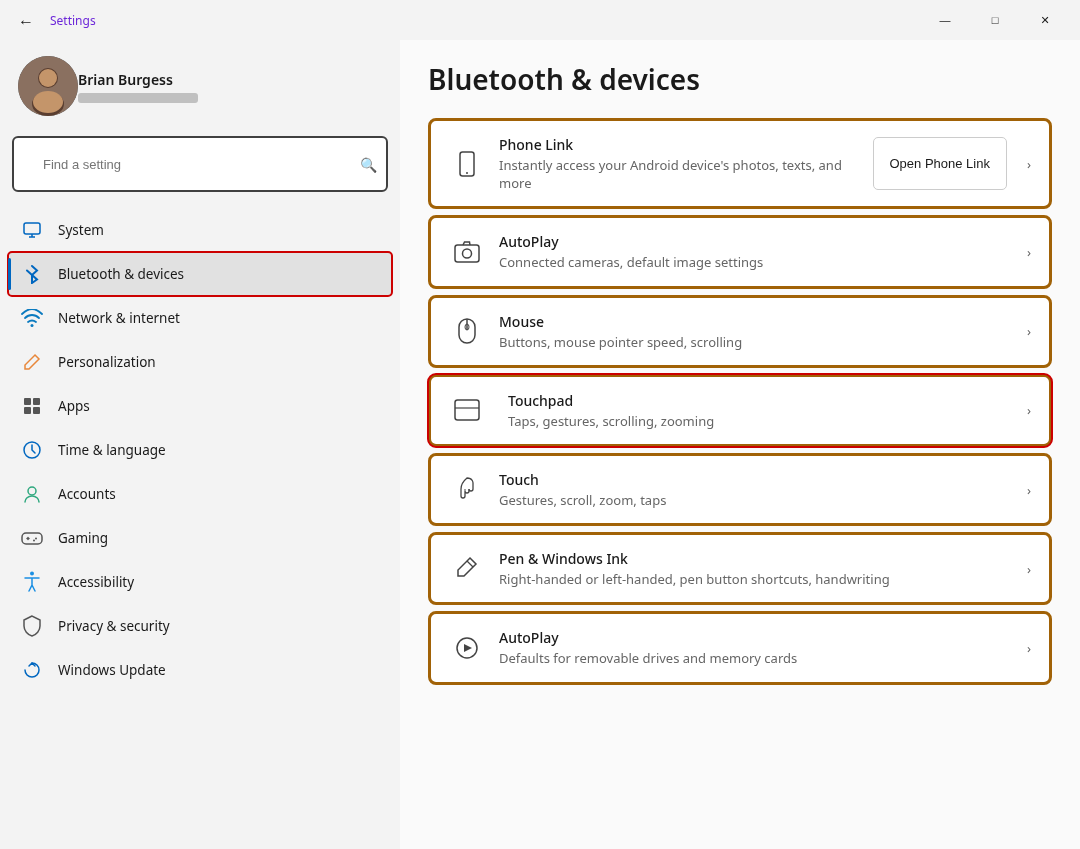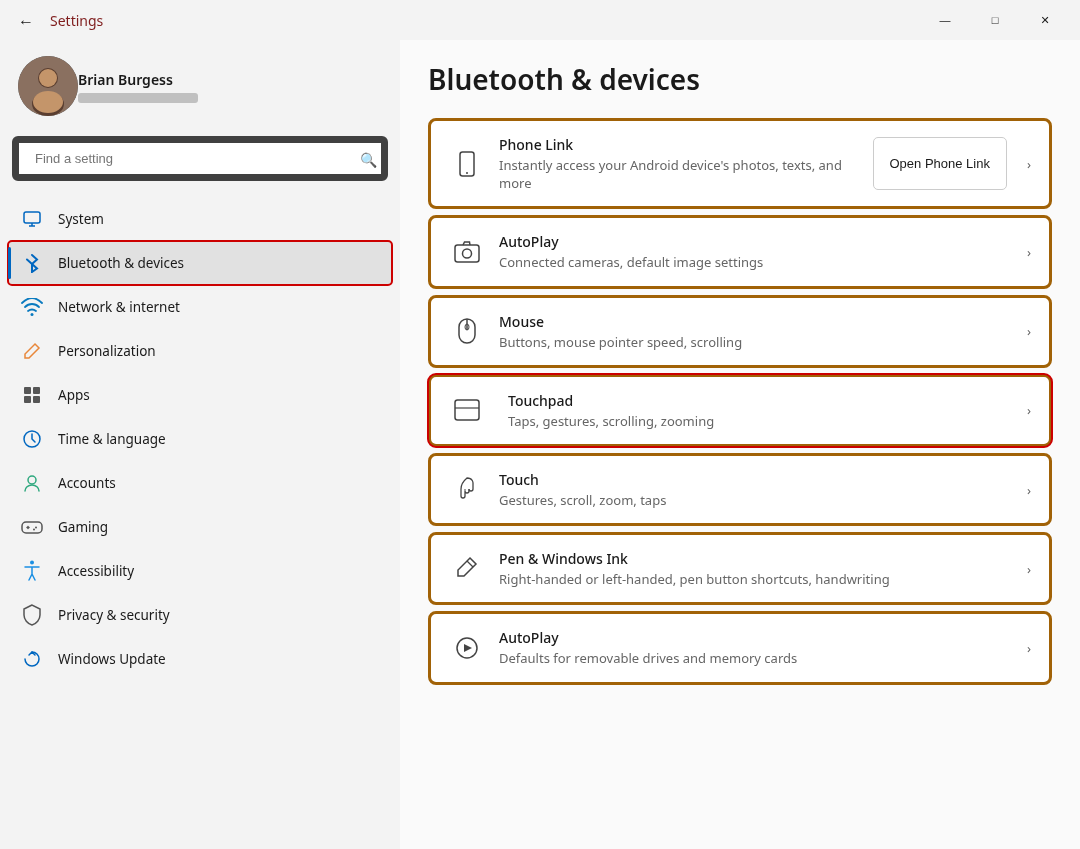--- a/index.html
+++ b/index.html
@@ -22,22 +22,22 @@
       justify-content: space-between;
       padding: 0 12px;
       flex-shrink: 0;
     }
     .title-bar-left {
       display: flex;
       align-items: center;
       gap: 10px;
     }
     .title-bar-title {
-      font-size: 14px;
-      color: #7f1d1d;
+      font-size: 12px;
+      color: #6d28d9;
     }
     .title-bar-back {
       width: 28px;
       height: 28px;
       border-radius: 4px;
       border: none;
       background: transparent;
       cursor: pointer;
       display: flex;
       align-items: center;
@@ -117,24 +117,24 @@
       border-radius: 3px;
     }
 
     
     .search-box {
       margin: 0 4px 16px 4px;
       position: relative;
     }
     .search-input {
       width: 100%;
-      height: 45px;
-      border: 7px solid #404040;
+      height: 56px;
+      border: 2px solid #404040;
       border-radius: 6px;
-      padding: 0 36px 0 16px;
+      padding: 0 36px 0 29px;
       font-size: 13px;
       background: white;
       color: #888;
       outline: none;
     }
     .search-icon-wrap {
       position: absolute;
       right: 10px;
       top: 50%;
       transform: translateY(-50%);

